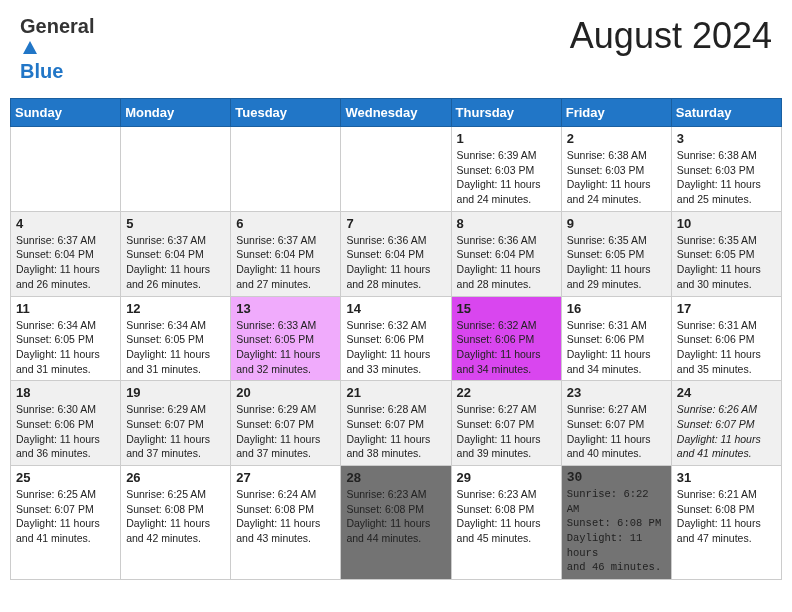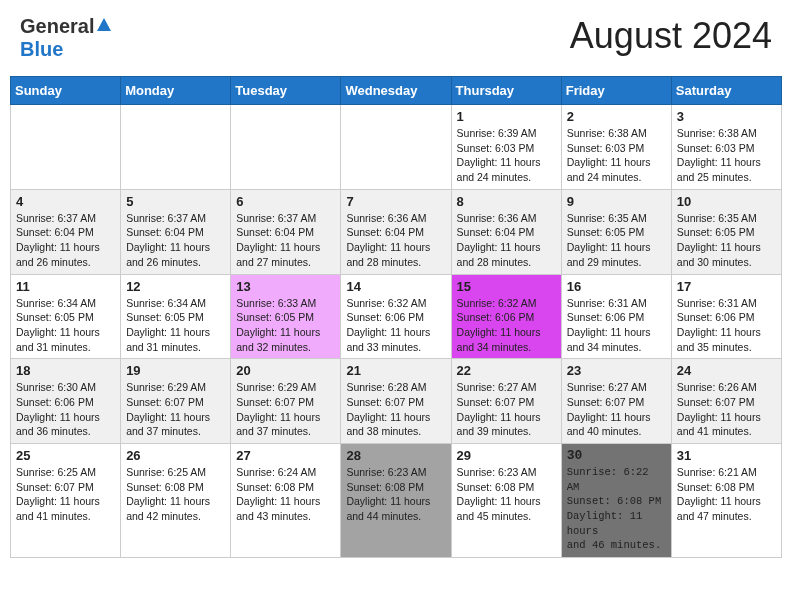--- a/index.html
+++ b/index.html
@@ -18,20 +18,21 @@
       padding: 5px 10px;
     }
     .logo {
       display: flex;
       flex-direction: column;
       align-items: flex-start;
     }
     .logo-line1 {
       display: flex;
       align-items: flex-start;
+      flex-direction: column;
     }
     .title-area {
       text-align: right;
     }
     .title-month {
       font-size: 36px;
       font-weight: normal;
       color: #222;
       margin-left: 13px;
     }
@@ -284,21 +285,21 @@
         </td>
         <td style="background: rgb(240, 240, 240);">
           <span class="day-number">23</span>
           <div class="day-info" style="white-space: pre-line;">Sunrise: 6:27 AM
 Sunset: 6:07 PM
 Daylight: 11 hours
 and 40 minutes.</div>
         </td>
         <td style="background: rgb(240, 240, 240);">
           <span class="day-number">24</span>
-          <div class="day-info" style="white-space: pre-line;">Sunrise: 6:26 AM
+          <div class="day-info" style="white-space: pre-line; font-style: italic;">Sunrise: 6:26 AM
 Sunset: 6:07 PM
 Daylight: 11 hours
 and 41 minutes.</div>
         </td>
       </tr>
       <tr>
         <td style="background: rgb(255, 255, 255);">
           <span class="day-number">25</span>
           <div class="day-info" style="white-space: pre-line;">Sunrise: 6:25 AM
 Sunset: 6:07 PM
@@ -312,21 +313,21 @@
 Daylight: 11 hours
 and 42 minutes.</div>
         </td>
         <td style="background: rgb(255, 255, 255);">
           <span class="day-number">27</span>
           <div class="day-info" style="white-space: pre-line;">Sunrise: 6:24 AM
 Sunset: 6:08 PM
 Daylight: 11 hours
 and 43 minutes.</div>
         </td>
-        <td style="background: #a3a3a3;">
+        <td style="background: #737373;">
           <span class="day-number">28</span>
           <div class="day-info" style="white-space: pre-line;">Sunrise: 6:23 AM
 Sunset: 6:08 PM
 Daylight: 11 hours
 and 44 minutes.</div>
         </td>
         <td style="background: rgb(255, 255, 255);">
           <span class="day-number">29</span>
           <div class="day-info" style="white-space: pre-line;">Sunrise: 6:23 AM
 Sunset: 6:08 PM

